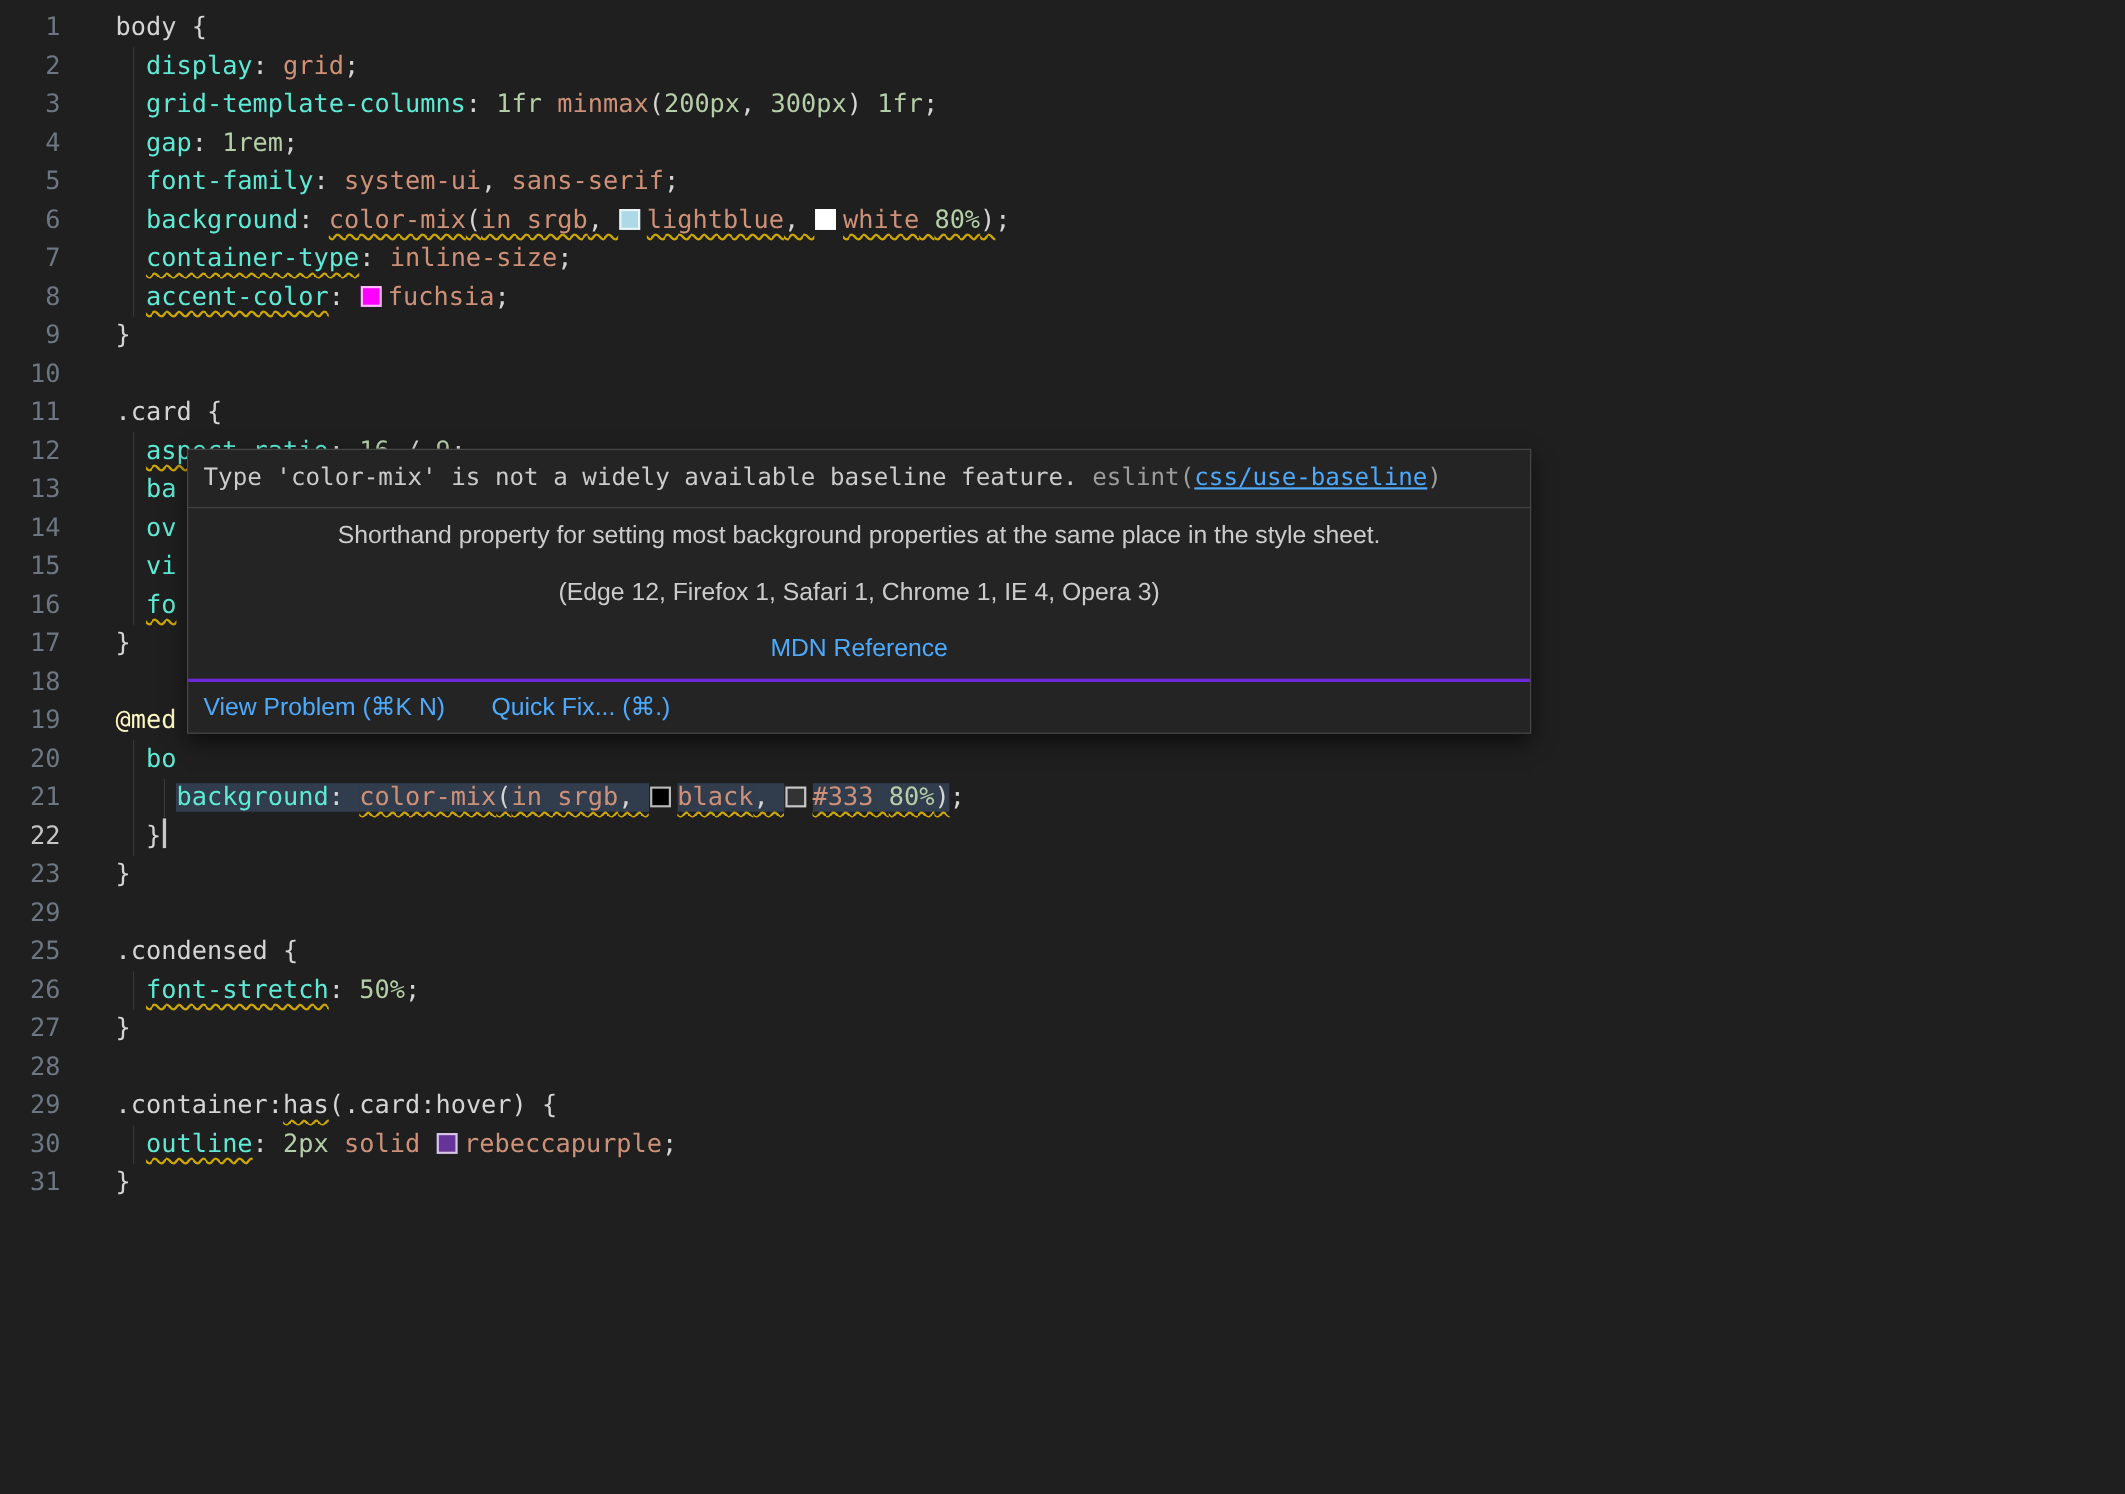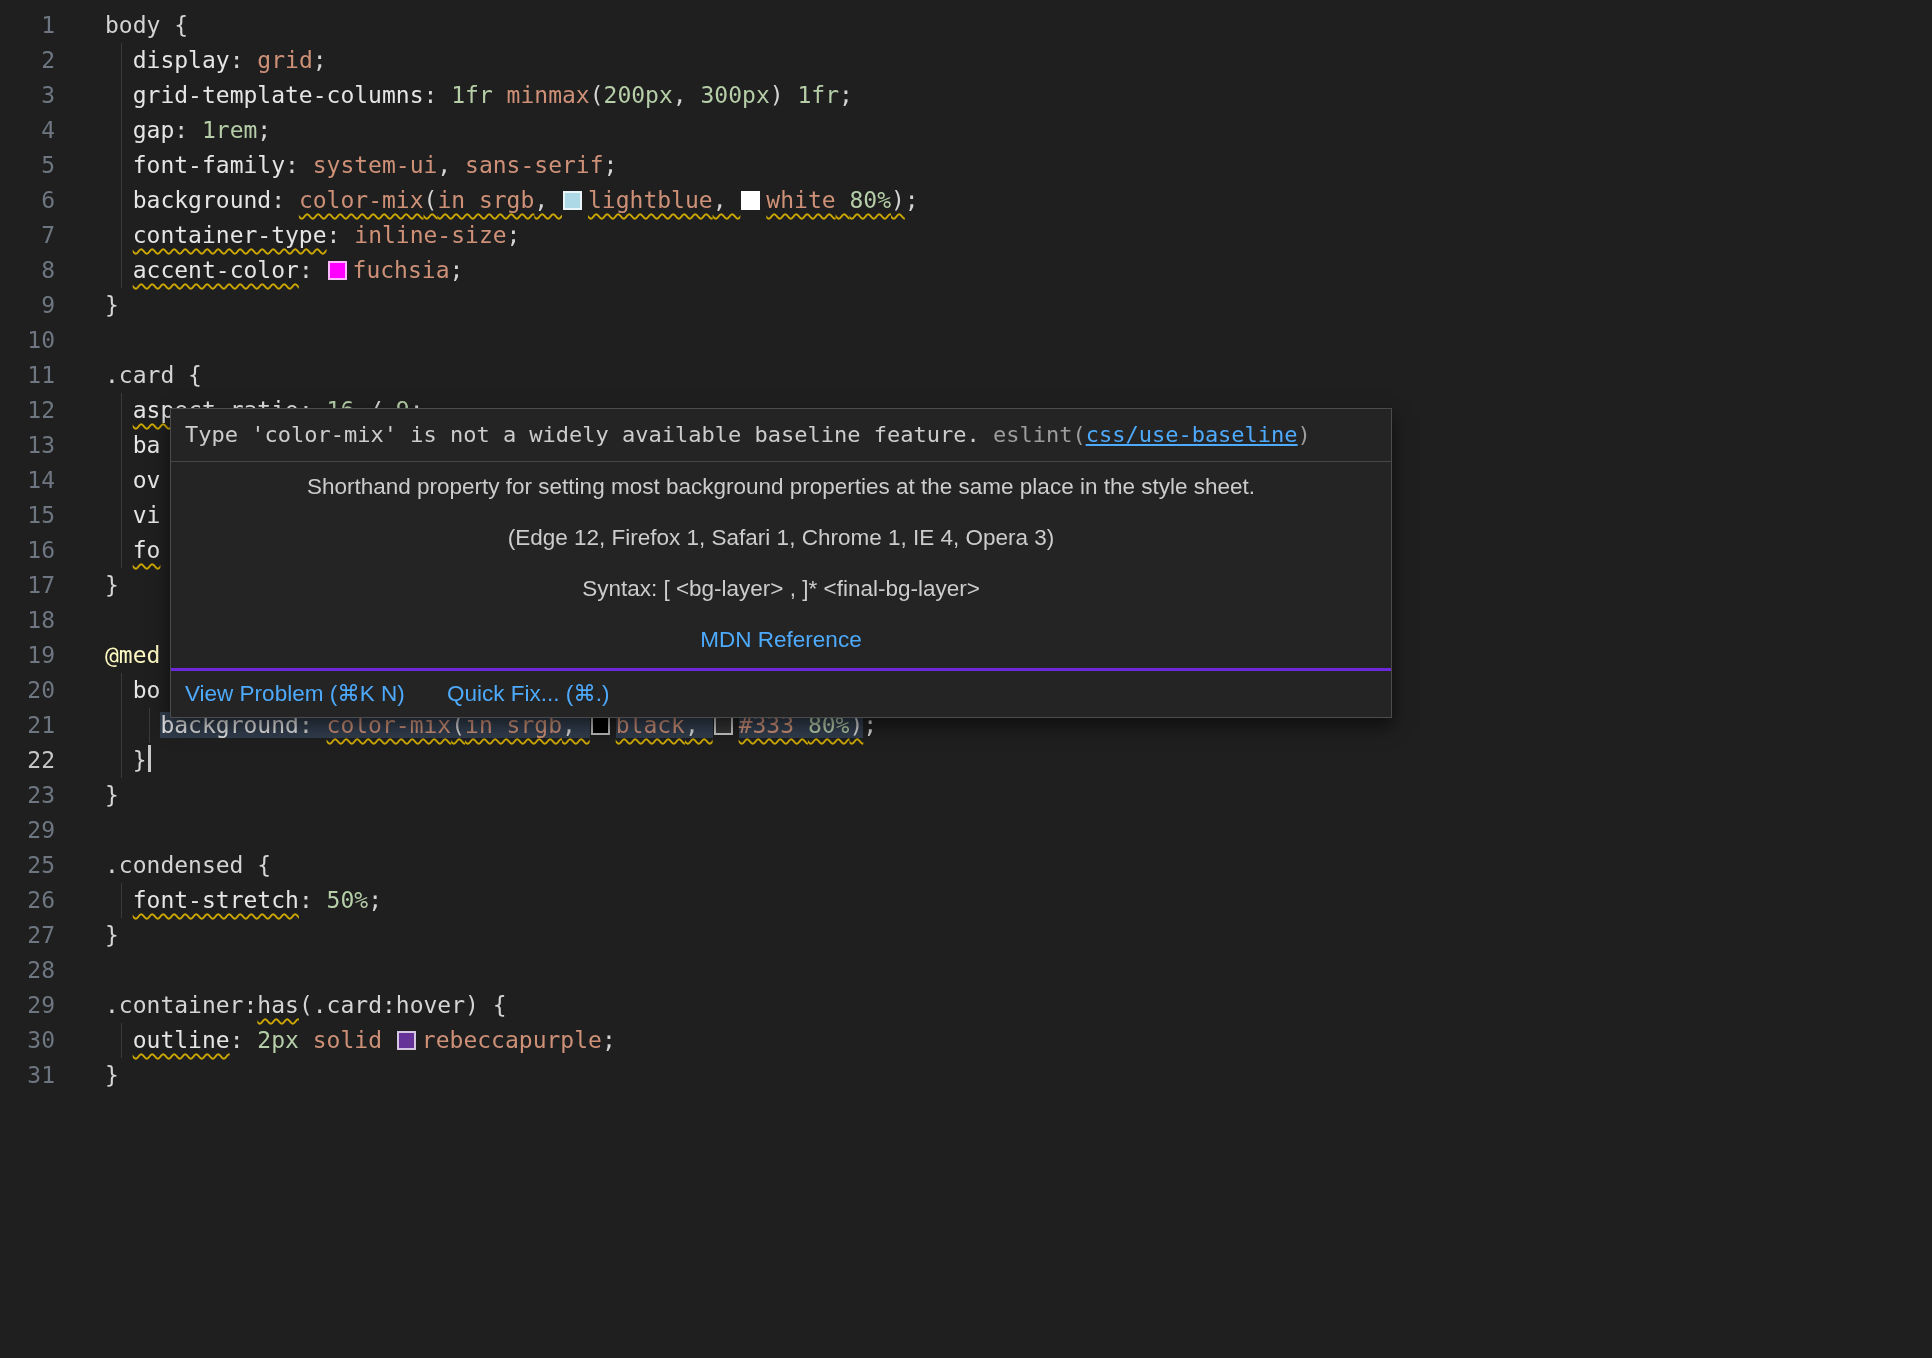--- a/index.html
+++ b/index.html
@@ -9,21 +9,21 @@
     background: #1f1f1f;
     font-family: "DejaVu Sans Mono", monospace;
   }
   .editor { position: relative; width: 100%; height: 100%; padding-top: 8px; }
   .line { display: flex; height: 35px; line-height: 35px; font-size: 23px; white-space: pre; }
   .ln { width: 55px; text-align: right; color: #6e7681; flex: none; }
   .ln.active { color: #c6c6c6; }
   .code { position: relative; flex: 1; padding-left: 50px; color: #d4d4d4; }
   .guide { position: absolute; top: 0; bottom: 0; width: 1px; background: #3a3a3a; }
   .tk-selector { color: #d4d4d4; }
-  .tk-property { color: #e5e5e5; }
+  .tk-property { color: #5eead4; }
   .tk-value    { color: #ce9178; }
   .tk-number   { color: #b5cea8; }
   .tk-punct    { color: #d4d4d4; }
   .tk-atrule   { color: #fef9c3; }
   .sq-y {
     text-decoration: underline wavy #cca700;
     text-decoration-thickness: 2px;
     text-underline-offset: 5px;
     text-decoration-skip-ink: none;
   }
@@ -100,21 +100,20 @@
       <div class="line"><span class="ln">29</span><span class="code"><span class="tk-selector">.container</span><span class="tk-punct">:</span><span class="tk-selector sq-y">has</span><span class="tk-selector">(.card</span><span class="tk-selector">:hover</span><span class="tk-punct">)</span><span class="tk-punct"> {</span></span></div>
       <div class="line"><span class="ln">30</span><span class="code"><i class="guide" style="left: 66px;"></i><span class="tk-punct">  </span><span class="tk-property sq-y">outline</span><span class="tk-punct">: </span><span class="tk-number">2px</span><span class="tk-punct"> </span><span class="tk-value">solid</span><span class="tk-punct"> </span><span class="swatch" style="background: rgb(102, 51, 153);"></span><span class="tk-value">rebeccapurple</span><span class="tk-punct">;</span></span></div>
       <div class="line"><span class="ln">31</span><span class="code"><span class="tk-punct">}</span></span></div>
     </div>
 
   <div class="tooltip">
     <div class="tt-diag"><span>Type 'color-mix' is not a widely available baseline feature. </span><span class="tt-src">eslint(</span><a class="tt-link ul">css/use-baseline</a><span class="tt-src">)</span></div>
     <div class="tt-doc">
       <p>Shorthand property for setting most background properties at the same place in the style sheet.</p>
       <p>(Edge 12, Firefox 1, Safari 1, Chrome 1, IE 4, Opera 3)</p>
-      <p>Syntax: [ &lt;bg-layer&gt; , ]* &lt;final-bg-layer&gt;</p>
       <p><a class="tt-link">MDN Reference</a></p>
     </div>
     <div class="tt-actions">
       <a class="tt-link">View Problem (⌘K N)</a>
       <a class="tt-link">Quick Fix... (⌘.)</a>
     </div>
   </div>
 </div>
 
 </body></html>

